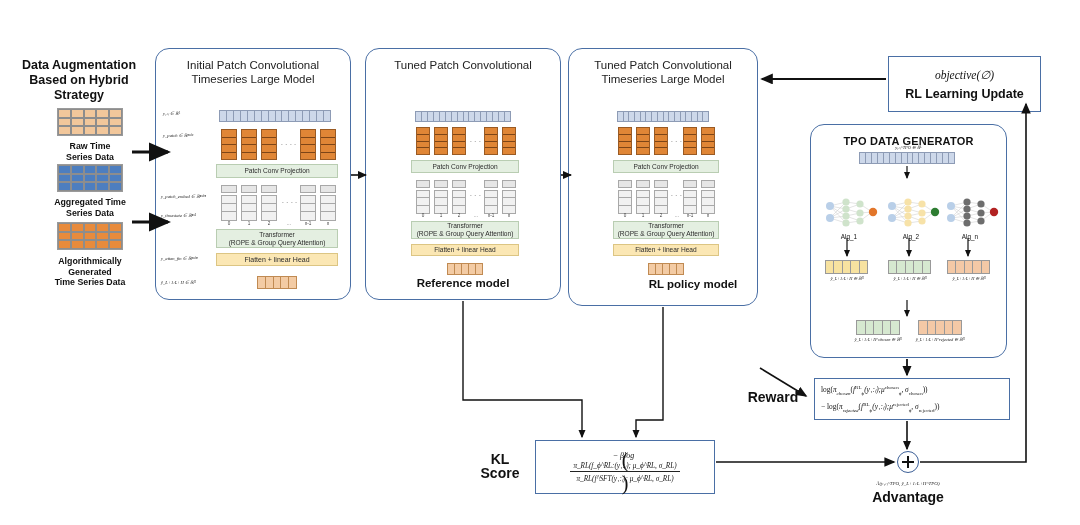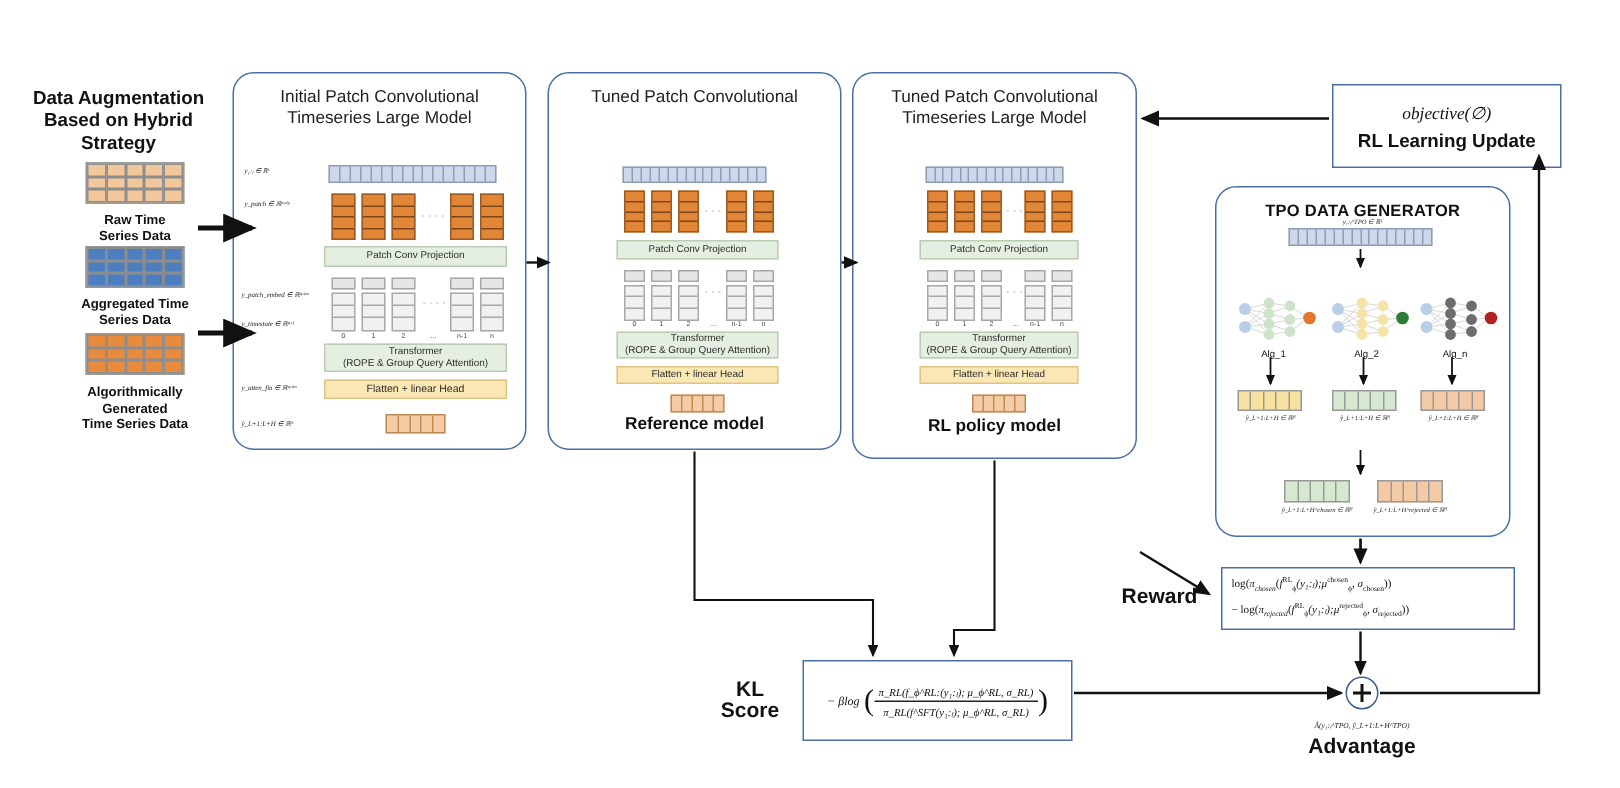--- a/index.html
+++ b/index.html
@@ -91,20 +91,21 @@
 
   .modelcap{
     position:absolute;width:100%;text-align:center;font-weight:700;font-size:11.5px;color:#111;
   }
 
   
   .fbox{
     position:absolute;border:1.3px solid #4a6fa5;background:#fff;box-sizing:border-box;
     display:flex;align-items:center;justify-content:center;
     font-family:"Liberation Serif",serif;
+    flex-direction:column;
   }
   .frac{display:inline-flex;flex-direction:column;align-items:center;vertical-align:middle;}
   .frac .num{border-bottom:1px solid #222;padding:0 3px 1px;}
   .frac .den{padding:1px 3px 0;}
   .f-it{font-style:italic;}
   .sub{font-size:0.68em;vertical-align:sub;}
   .sup{font-size:0.68em;vertical-align:super;}
 
   .lbl-bold{position:absolute;font-weight:700;font-size:14px;text-align:center;color:#111;line-height:14px;}
 
@@ -566,21 +567,21 @@
 <div class="band yellow" style="left:613px;top:244px;width:106px;height:12px;">
   <div class="band-txt" style="font-size:6.6px;">Flatten + linear Head</div>
 </div>
 <div class="outchip" style="left:648px;top:263px;width:36px;height:12px;">
   <i></i>
     <i></i>
     <i></i>
     <i></i>
     <i></i>
 </div>
-<div class="modelcap" style="left:568px;top:278px;width:190px;">RL policy model</div>
+<div class="modelcap" style="left:598px;top:278px;width:190px;">RL policy model</div>
 
 <div class="fbox" style="left:888px;top:56px;width:153px;height:56px;flex-direction:column;justify-content:center;">
   <div style="font-style:italic;font-size:11.5px;">objective(∅)</div>
   <div style="font-family:'Liberation Sans',sans-serif;font-weight:700;font-size:12.5px;margin-top:5px;">RL Learning Update</div>
 </div>
 
 <div class="panel" style="left:810px;top:124px;width:197px;height:234px;">
   <div class="tpo-title" style="top:10px;">TPO DATA GENERATOR</div>
 </div>
 <div class="tiny-math" style="left:810px;top:144px;width:197px;">y₁:ₗ^TPO ∈ ℝᴸ</div>

